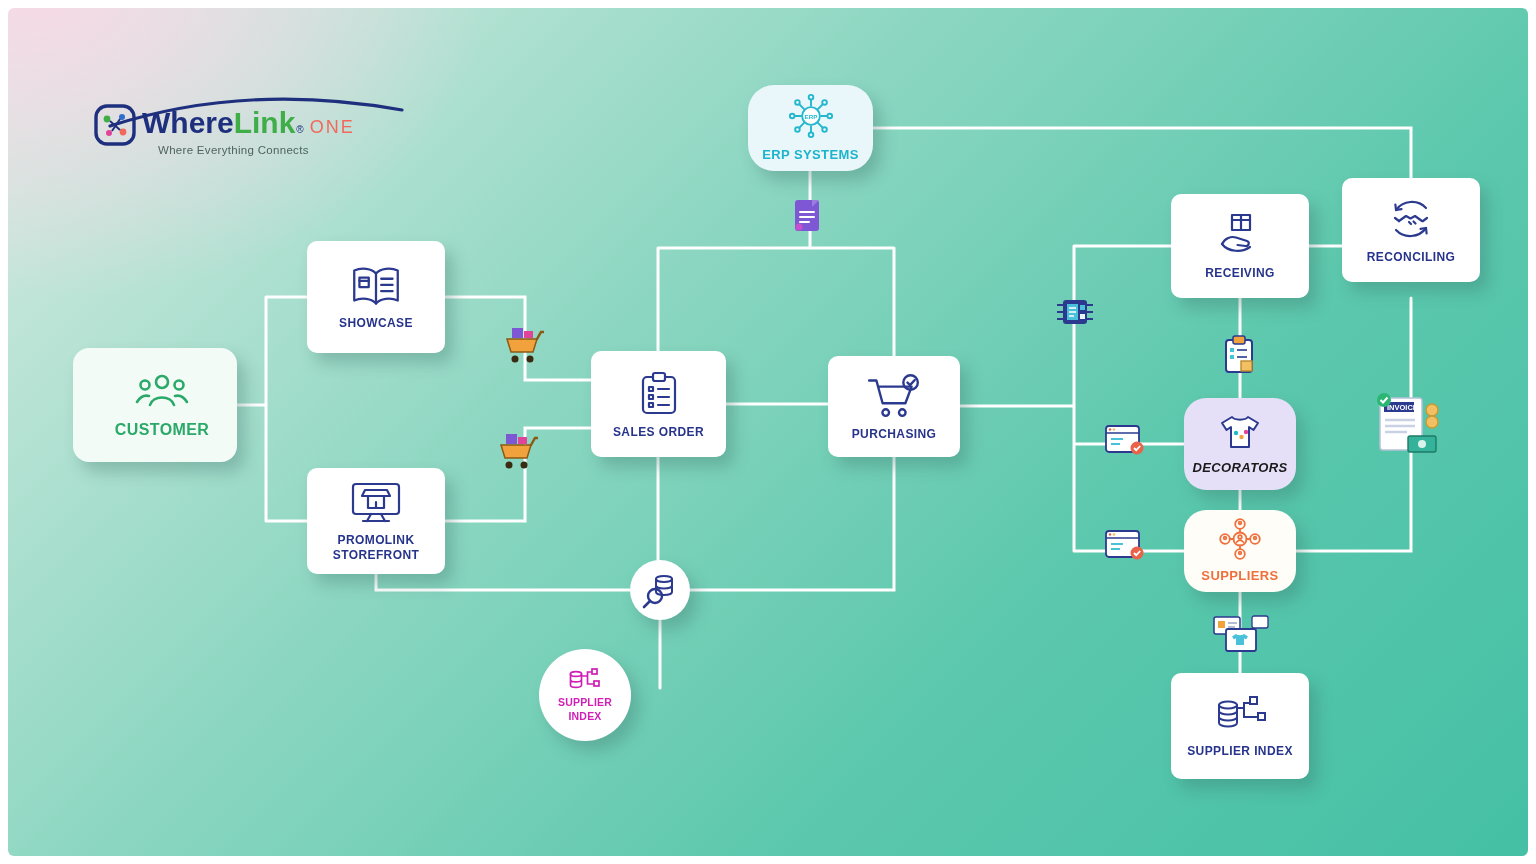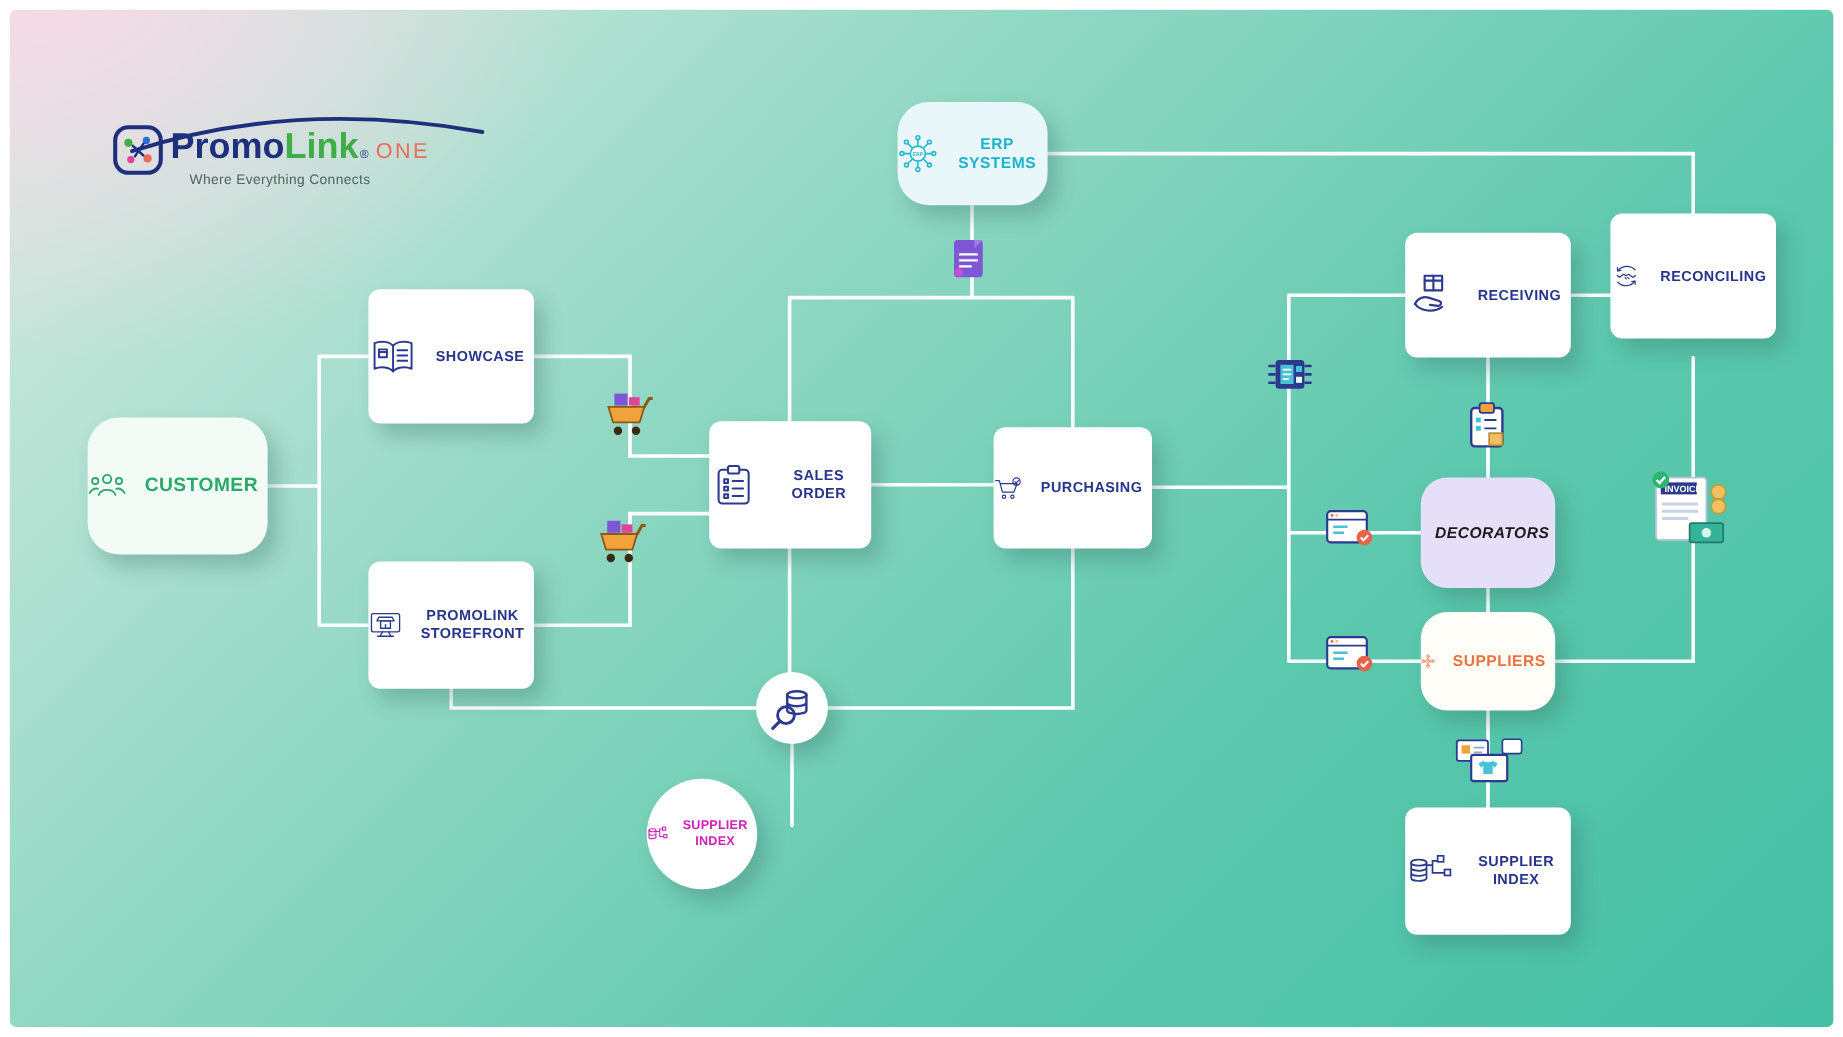--- a/index.html
+++ b/index.html
@@ -4,25 +4,25 @@
 <style>
   html,body{margin:0;padding:0;background:#ffffff;}
   body{width:1536px;height:864px;position:relative;font-family:"Liberation Sans",sans-serif;overflow:hidden;}
   .canvas{position:absolute;inset:8px;border-radius:6px;
     background:
       radial-gradient(900px 620px at 2% -2%, #f6d9e6 0%, rgba(246,217,230,0) 50%),
       linear-gradient(135deg,#d9ece3 0%, #8ed7c2 38%, #5cc8ad 68%, #45c0a5 100%);}
   svg{display:block;}
   .edges{position:absolute;left:0;top:0;}
   .edges path{fill:none;stroke:#ffffff;stroke-width:3;stroke-linecap:round;}
-  .node{position:absolute;display:flex;flex-direction:row;align-items:center;justify-content:center;
+  .node{position:absolute;display:flex;flex-direction:column;align-items:center;justify-content:center;
     gap:7px;text-align:center;background:#fff;border-radius:10px;
     box-shadow:8px 10px 16px rgba(55,110,98,.32);}
   .lbl{color:#27348b;font-weight:bold;font-size:12px;letter-spacing:.4px;line-height:1.25;padding:0 8px;}
-  .node.customer{background:#f3fbf7;border-radius:26px;}
+  .node.customer{background:#f3fbf7;border-radius:16px;padding-left:14px;}
   .node.customer .lbl{color:#2aa968;font-size:16px;}
   .node.erp{background:#e9f7fb;border-radius:26px;}
   .node.erp .lbl{color:#1cb4cd;font-size:13px;}
   .node.decorators{background:#e6dff8;border-radius:22px;}
   .node.decorators .lbl{color:#1a1a1a;font-size:13px;font-style:italic;}
   .node.suppliers{background:#fffdf8;border-radius:22px;}
   .node.suppliers .lbl{color:#f0703c;font-size:13px;}
   .node.circle{border-radius:50%;}
   .node.si-badge .lbl{color:#cf1fb6;font-size:10.5px;letter-spacing:.2px;}
   .deco{position:absolute;}
@@ -64,21 +64,21 @@
     </svg>
     <svg width="46" height="46" style="position:absolute;left:0;top:6px">
       <rect x="4" y="4" width="38" height="38" rx="11" fill="none" stroke="#1e2f7e" stroke-width="3.4"></rect>
       <circle cx="15" cy="17" r="3.4" fill="#3fae49"></circle>
       <circle cx="30" cy="15" r="3" fill="#2d6fd1"></circle>
       <circle cx="17" cy="31" r="3" fill="#e0439a"></circle>
       <circle cx="31" cy="30" r="3.4" fill="#f2695c"></circle>
       <path d="M18 19 L28 28 M28 17 L20 29" stroke="#1e2f7e" stroke-width="2" fill="none"></path>
     </svg>
     <div class="logo-row">
-      <span class="brand1">Promo</span>
+      <span class="brand1">Where</span>
         <span class="brand2">Link</span>
         <span class="reg">®</span>
         <span class="brand3">ONE</span>
     </div>
     <div class="tagline">Where Everything Connects</div>
   </div>
 
   <div class="node customer" style="left:65px;top:340px;width:150px;height:114px">
     <svg width="58" height="42" viewBox="0 0 56 42">
       <g fill="none" stroke="#2aa968" stroke-width="2.6" stroke-linecap="round">

